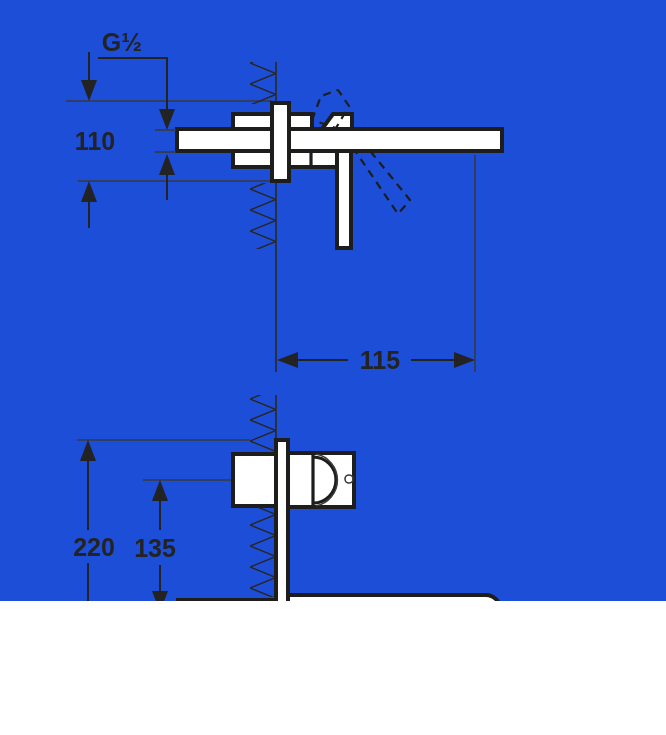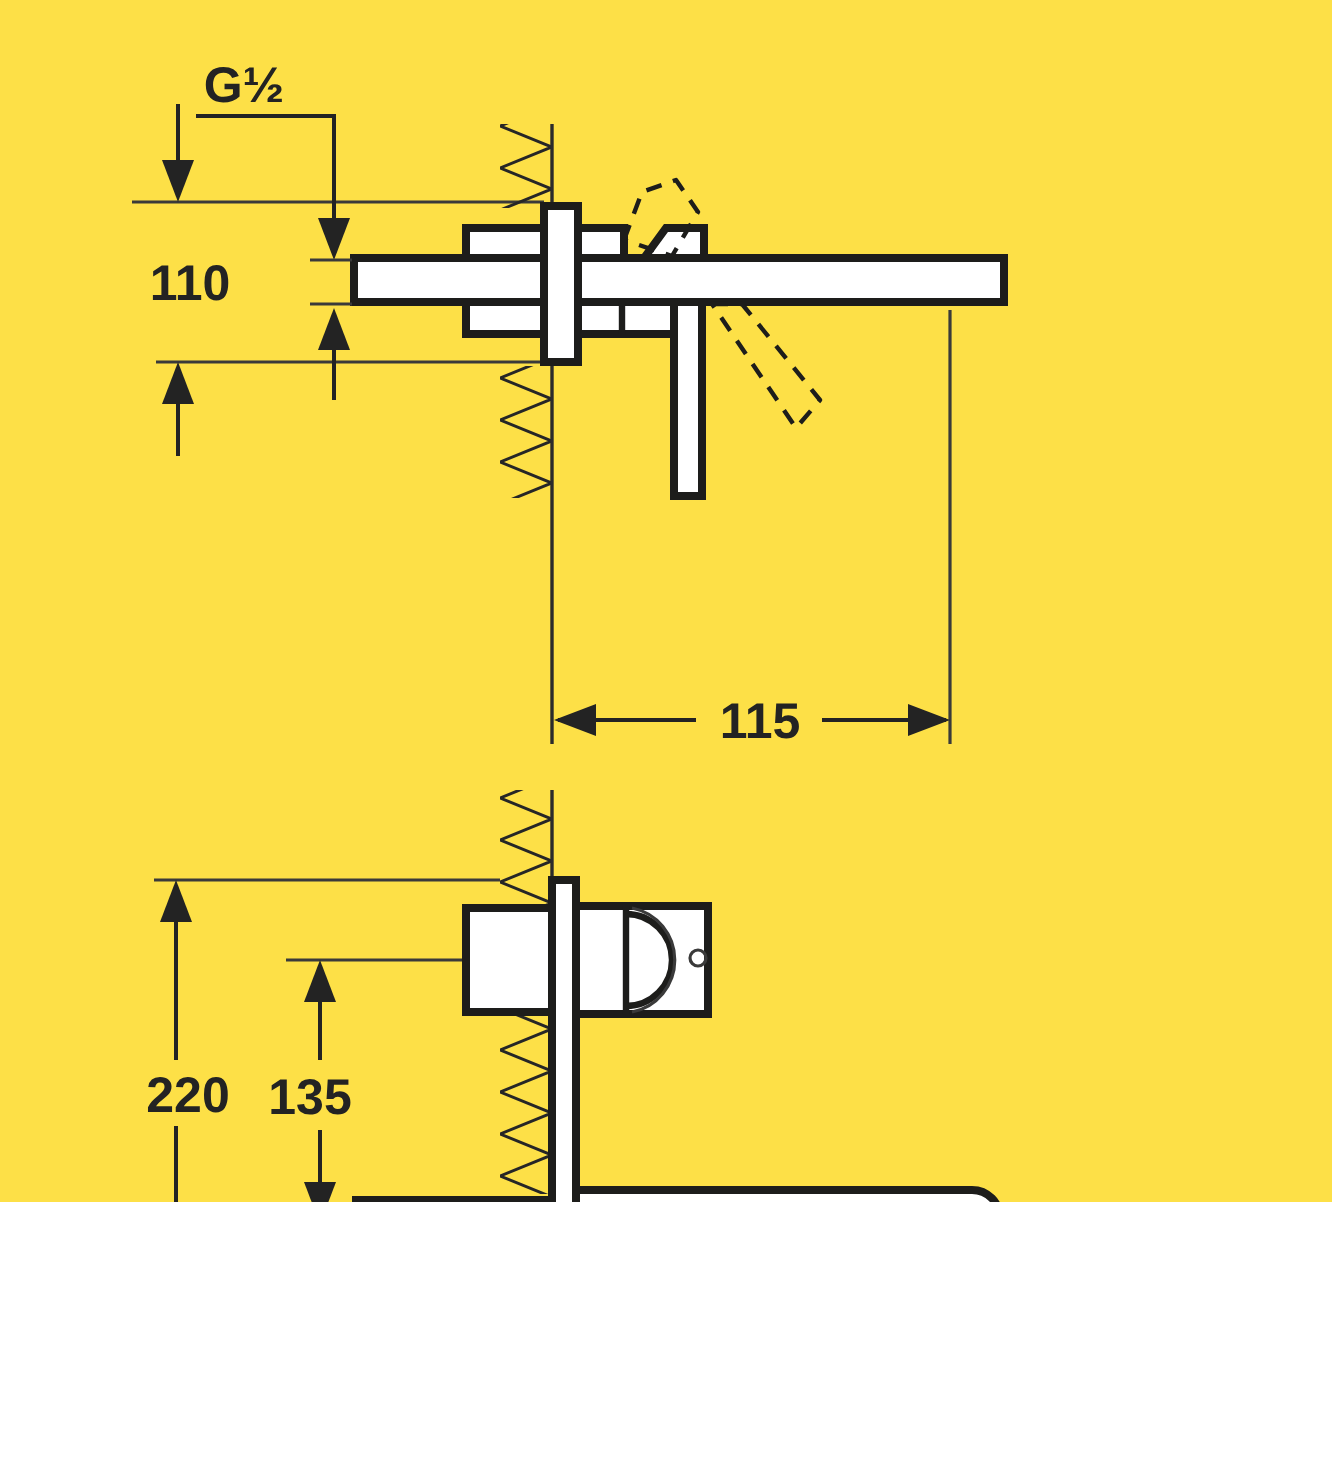--- a/index.html
+++ b/index.html
@@ -1,19 +1,19 @@
 <!DOCTYPE html>
 <html><head>
 <meta charset="utf-8">
 <style>
   html,body{margin:0;padding:0;background:#ffffff;}
   .canvas{
     position:relative;
     width:666px;height:601px;
-    background:#fde047;
+    background:#1d4ed8;
     font-family:"Liberation Sans", sans-serif;
     overflow:hidden;
   }
   svg{display:block;}
   .dim-text{
     font-family:"Liberation Sans", sans-serif;
     font-weight:700;
     font-size:25px;
     fill:#232323;
   }

